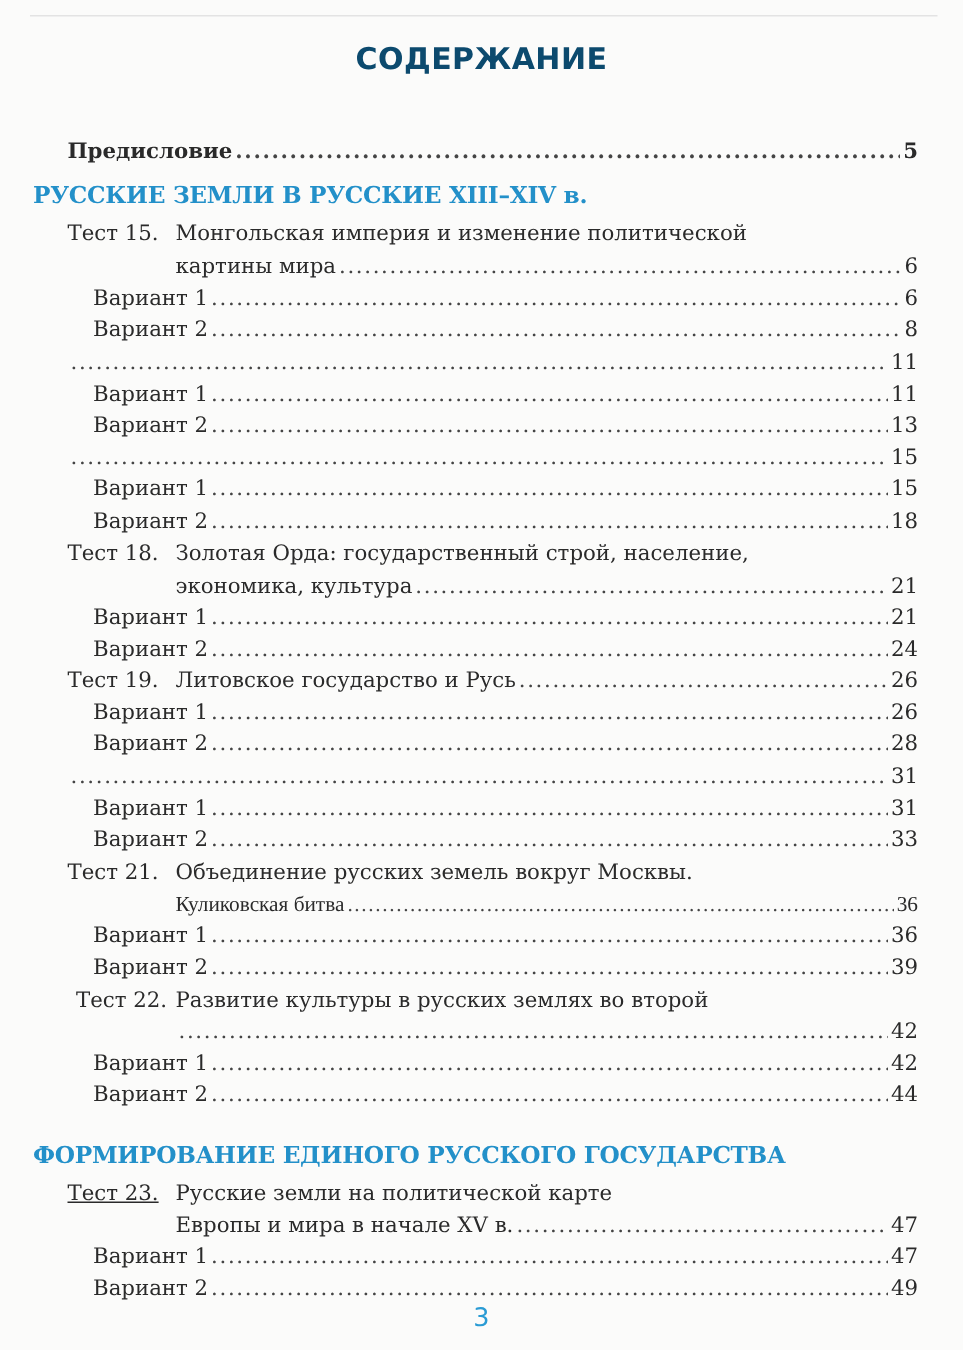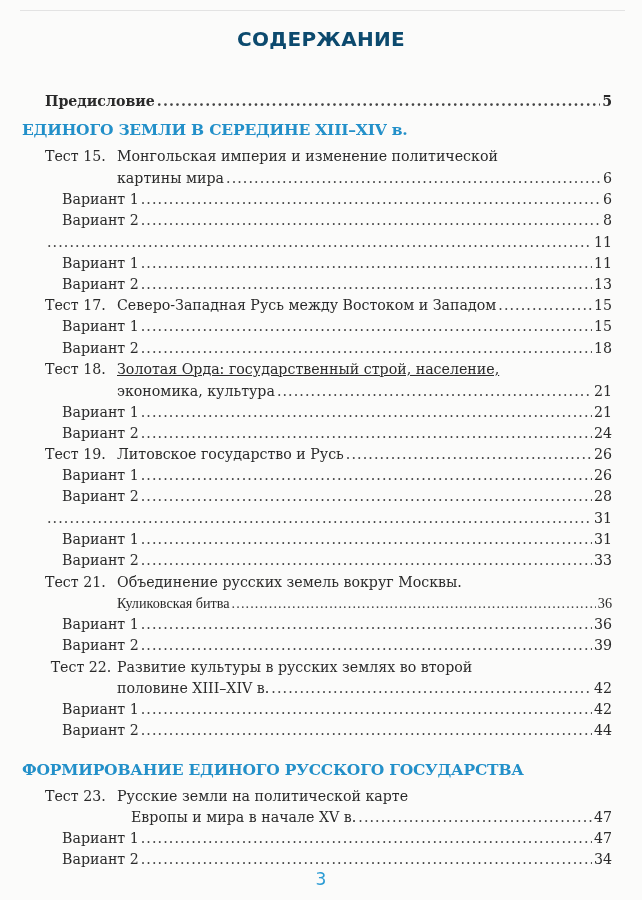--- a/index.html
+++ b/index.html
@@ -63,21 +63,21 @@
 <div class="title">СОДЕРЖАНИЕ</div>
 
 <div class="toc">
 
   <div class="row bold" style="left:45px; top:91px;">
     <span class="lbl">Предисловие</span>
     <span class="dots"></span>
     <span class="pg">5</span>
   </div>
 
-  <div class="section" style="top:120px;">ЕДИНОГО ЗЕМЛИ В СЕРЕДИНЕ XIII–XIV в.</div>
+  <div class="section" style="top:120px;">РУССКИЕ ЗЕМЛИ В РУССКИЕ XIII–XIV в.</div>
 
   <div class="textonly" style="left:45px; top:146px;">
     <span class="num" style="display:inline-block;width:72px;">Тест 15.</span><span>Монгольская империя и изменение политической</span>
   </div>
   <div class="row" style="left:117px; top:168px;">
     <span class="lbl">картины мира</span>
     <span class="dots"></span>
     <span class="pg">6</span>
   </div>
   <div class="row" style="left:62px; top:189px;">
@@ -100,36 +100,35 @@
     <span class="dots"></span>
     <span class="pg">11</span>
   </div>
   <div class="row" style="left:62px; top:274px;">
     <span class="lbl">Вариант 2</span>
     <span class="dots"></span>
     <span class="pg">13</span>
   </div>
 
   <div class="row" style="left:45px; top:295px;">
-    <span class="lbl"><span class="num">Тест 17.</span><span>Северо-Западная Русь между Востоком и Западом</span></span>
     <span class="dots"></span>
     <span class="pg">15</span>
   </div>
   <div class="row" style="left:62px; top:316px;">
     <span class="lbl">Вариант 1</span>
     <span class="dots"></span>
     <span class="pg">15</span>
   </div>
   <div class="row" style="left:62px; top:338px;">
     <span class="lbl">Вариант 2</span>
     <span class="dots"></span>
     <span class="pg">18</span>
   </div>
 
-  <div class="textonly" style="left:45px; top:359px;text-decoration:underline;">
+  <div class="textonly" style="left:45px; top:359px;">
     <span class="num" style="display:inline-block;width:72px;">Тест 18.</span><span>Золотая Орда: государственный строй, население,</span>
   </div>
   <div class="row" style="left:117px; top:381px;">
     <span class="lbl">экономика, культура</span>
     <span class="dots"></span>
     <span class="pg">21</span>
   </div>
   <div class="row" style="left:62px; top:402px;">
     <span class="lbl">Вариант 1</span>
     <span class="dots"></span>
@@ -188,50 +187,49 @@
   <div class="row" style="left:62px; top:635px;">
     <span class="lbl">Вариант 2</span>
     <span class="dots"></span>
     <span class="pg">39</span>
   </div>
 
   <div class="textonly" style="left:45px; top:657px;">
     <span class="num" style="display:inline-block;width:72px;text-align:center;">Тест 22.</span><span>Развитие культуры в русских землях во второй</span>
   </div>
   <div class="row" style="left:117px; top:678px;">
-    <span class="lbl">половине XIII–XIV в.</span>
     <span class="dots"></span>
     <span class="pg">42</span>
   </div>
   <div class="row" style="left:62px; top:699px;">
     <span class="lbl">Вариант 1</span>
     <span class="dots"></span>
     <span class="pg">42</span>
   </div>
   <div class="row" style="left:62px; top:720px;">
     <span class="lbl">Вариант 2</span>
     <span class="dots"></span>
     <span class="pg">44</span>
   </div>
 
   <div class="section" style="top:760px;">ФОРМИРОВАНИЕ ЕДИНОГО РУССКОГО ГОСУДАРСТВА</div>
 
   <div class="textonly" style="left:45px; top:786px;">
-    <span class="num" style="display:inline-block;width:72px;">Тест 23.</span><span>Русские земли на политической карте</span>
-  </div>
-  <div class="row" style="left:131px; top:807px;">
+    <span class="num" style="display:inline-block;width:72px;text-decoration:underline;">Тест 23.</span><span>Русские земли на политической карте</span>
+  </div>
+  <div class="row" style="left:117px; top:807px;">
     <span class="lbl">Европы и мира в начале XV в.</span>
     <span class="dots"></span>
     <span class="pg">47</span>
   </div>
   <div class="row" style="left:62px; top:828px;">
     <span class="lbl">Вариант 1</span>
     <span class="dots"></span>
     <span class="pg">47</span>
   </div>
   <div class="row" style="left:62px; top:849px;">
     <span class="lbl">Вариант 2</span>
     <span class="dots"></span>
-    <span class="pg">34</span>
+    <span class="pg">49</span>
   </div>
 </div>
 
 <div class="folio">3</div>
 
 </body></html>

